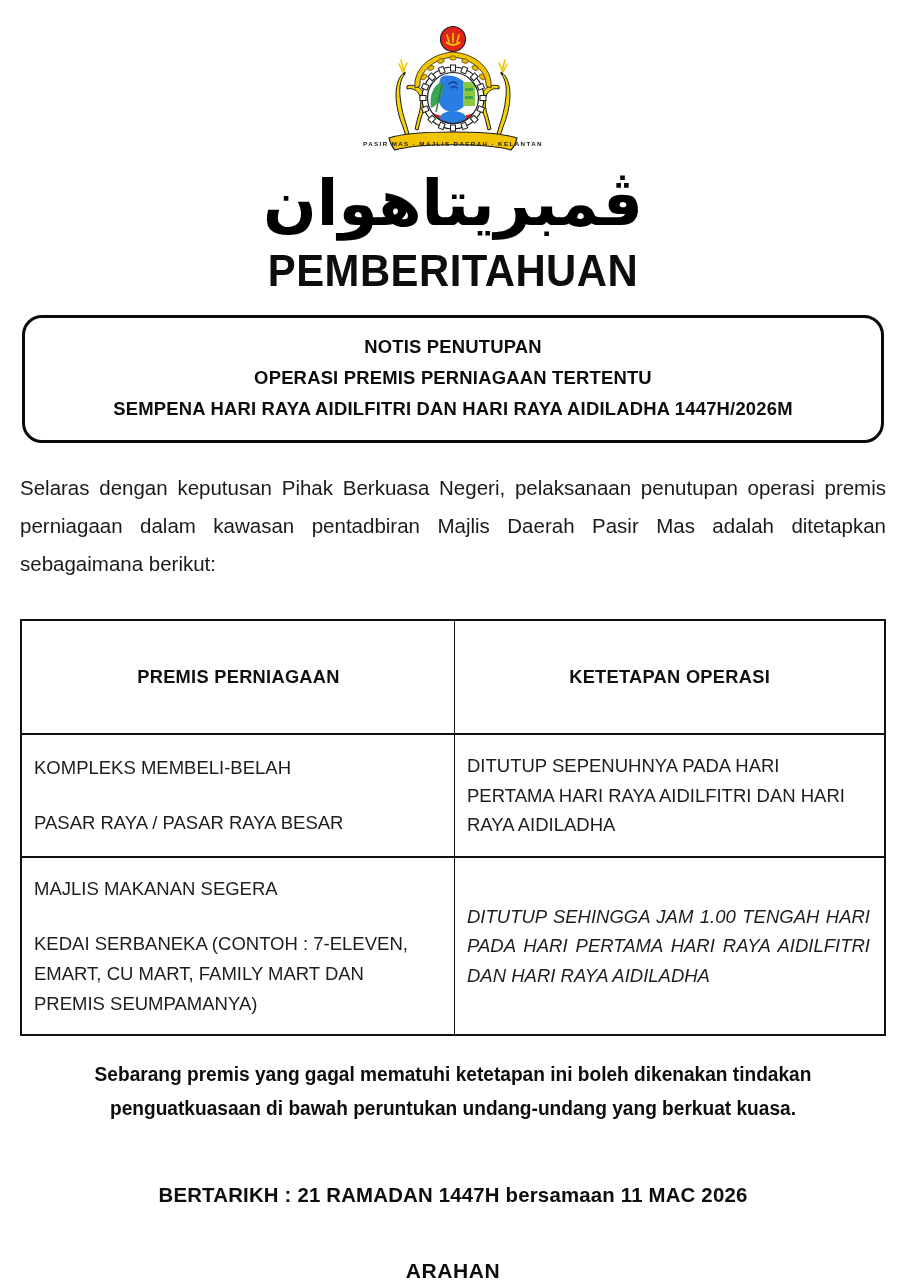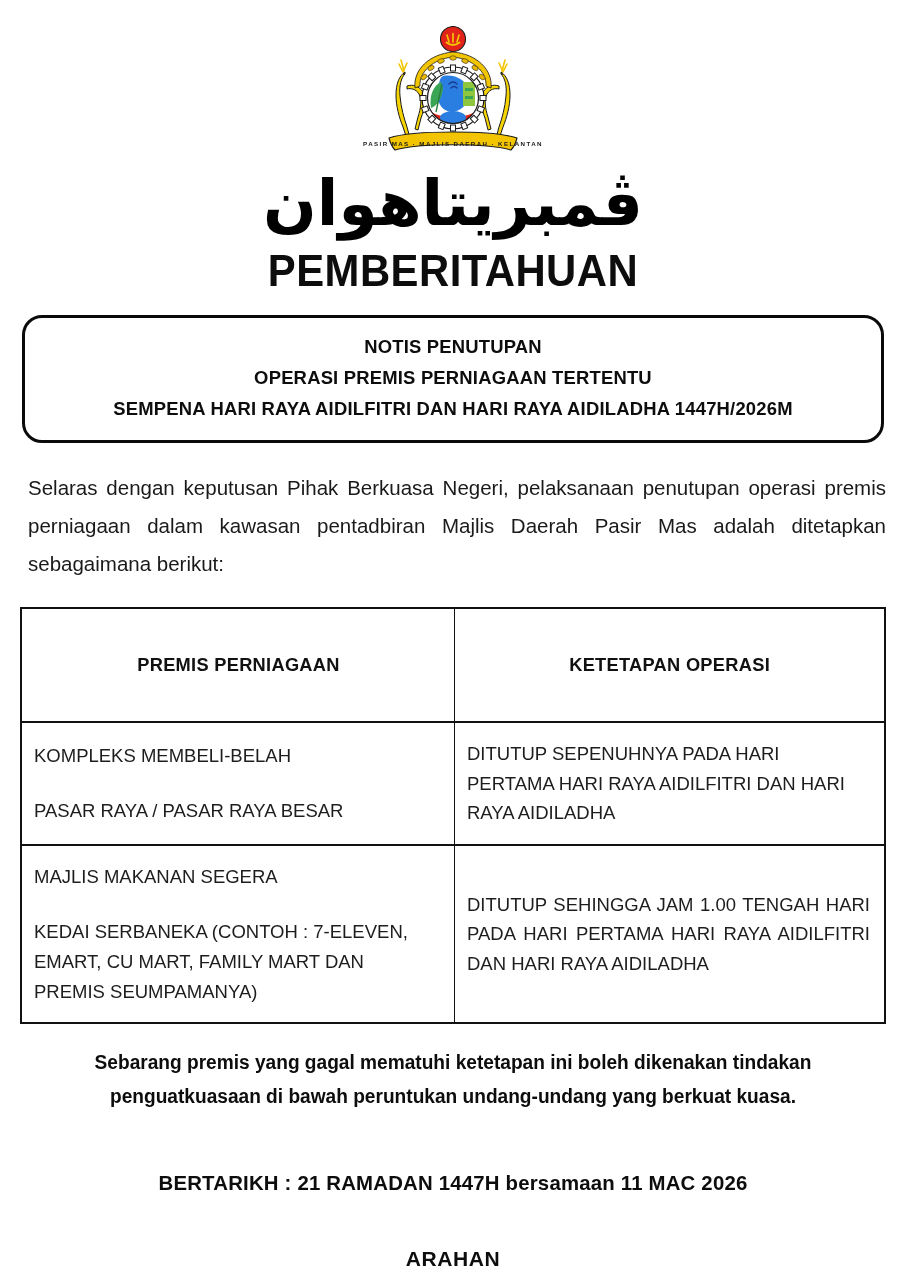--- a/index.html
+++ b/index.html
@@ -68,32 +68,32 @@
     font-size: 19px;
     font-weight: 700;
     letter-spacing: 0.2px;
     line-height: 1.62;
     color: #0d0d0d;
     transform: scaleX(0.97);
   }
 
   
   .intro {
-    margin: 26px 20px 0 28px;
+    margin: 26px 20px 0 20px;
     font-size: 20.5px;
     line-height: 1.85;
     text-align: justify;
     text-justify: inter-word;
     color: #1a1a1a;
     font-weight: 400;
   }
 
   
   .tbl {
-    margin: 24px 20px 0 20px;
+    margin: 36px 20px 0 20px;
     border: 2.5px solid #111;
     border-collapse: collapse;
     width: calc(100% - 40px);
     table-layout: fixed;
   }
   .tbl td, .tbl th {
     border: 1.6px solid #111;
     vertical-align: middle;
     padding: 0;
   }
@@ -114,21 +114,21 @@
     font-size: 18.5px;
     line-height: 1.6;
     color: #1d1d1d;
     font-weight: 400;
   }
   .cell-left { width: 432px; }
   .cell-right { }
 
   .cell-p { margin: 0; }
   .cell-p + .cell-p { margin-top: 26px; }
-  .just { text-align: justify; text-justify: inter-word; }
+  .just { text-align: justify; text-justify: inter-word; font-style: italic; }
 
   
   .warning {
     margin: 22px 44px 0 44px;
     text-align: center;
     font-size: 19.5px;
     font-weight: 700;
     line-height: 1.72;
     color: #0d0d0d;
     transform: scaleX(0.98);

